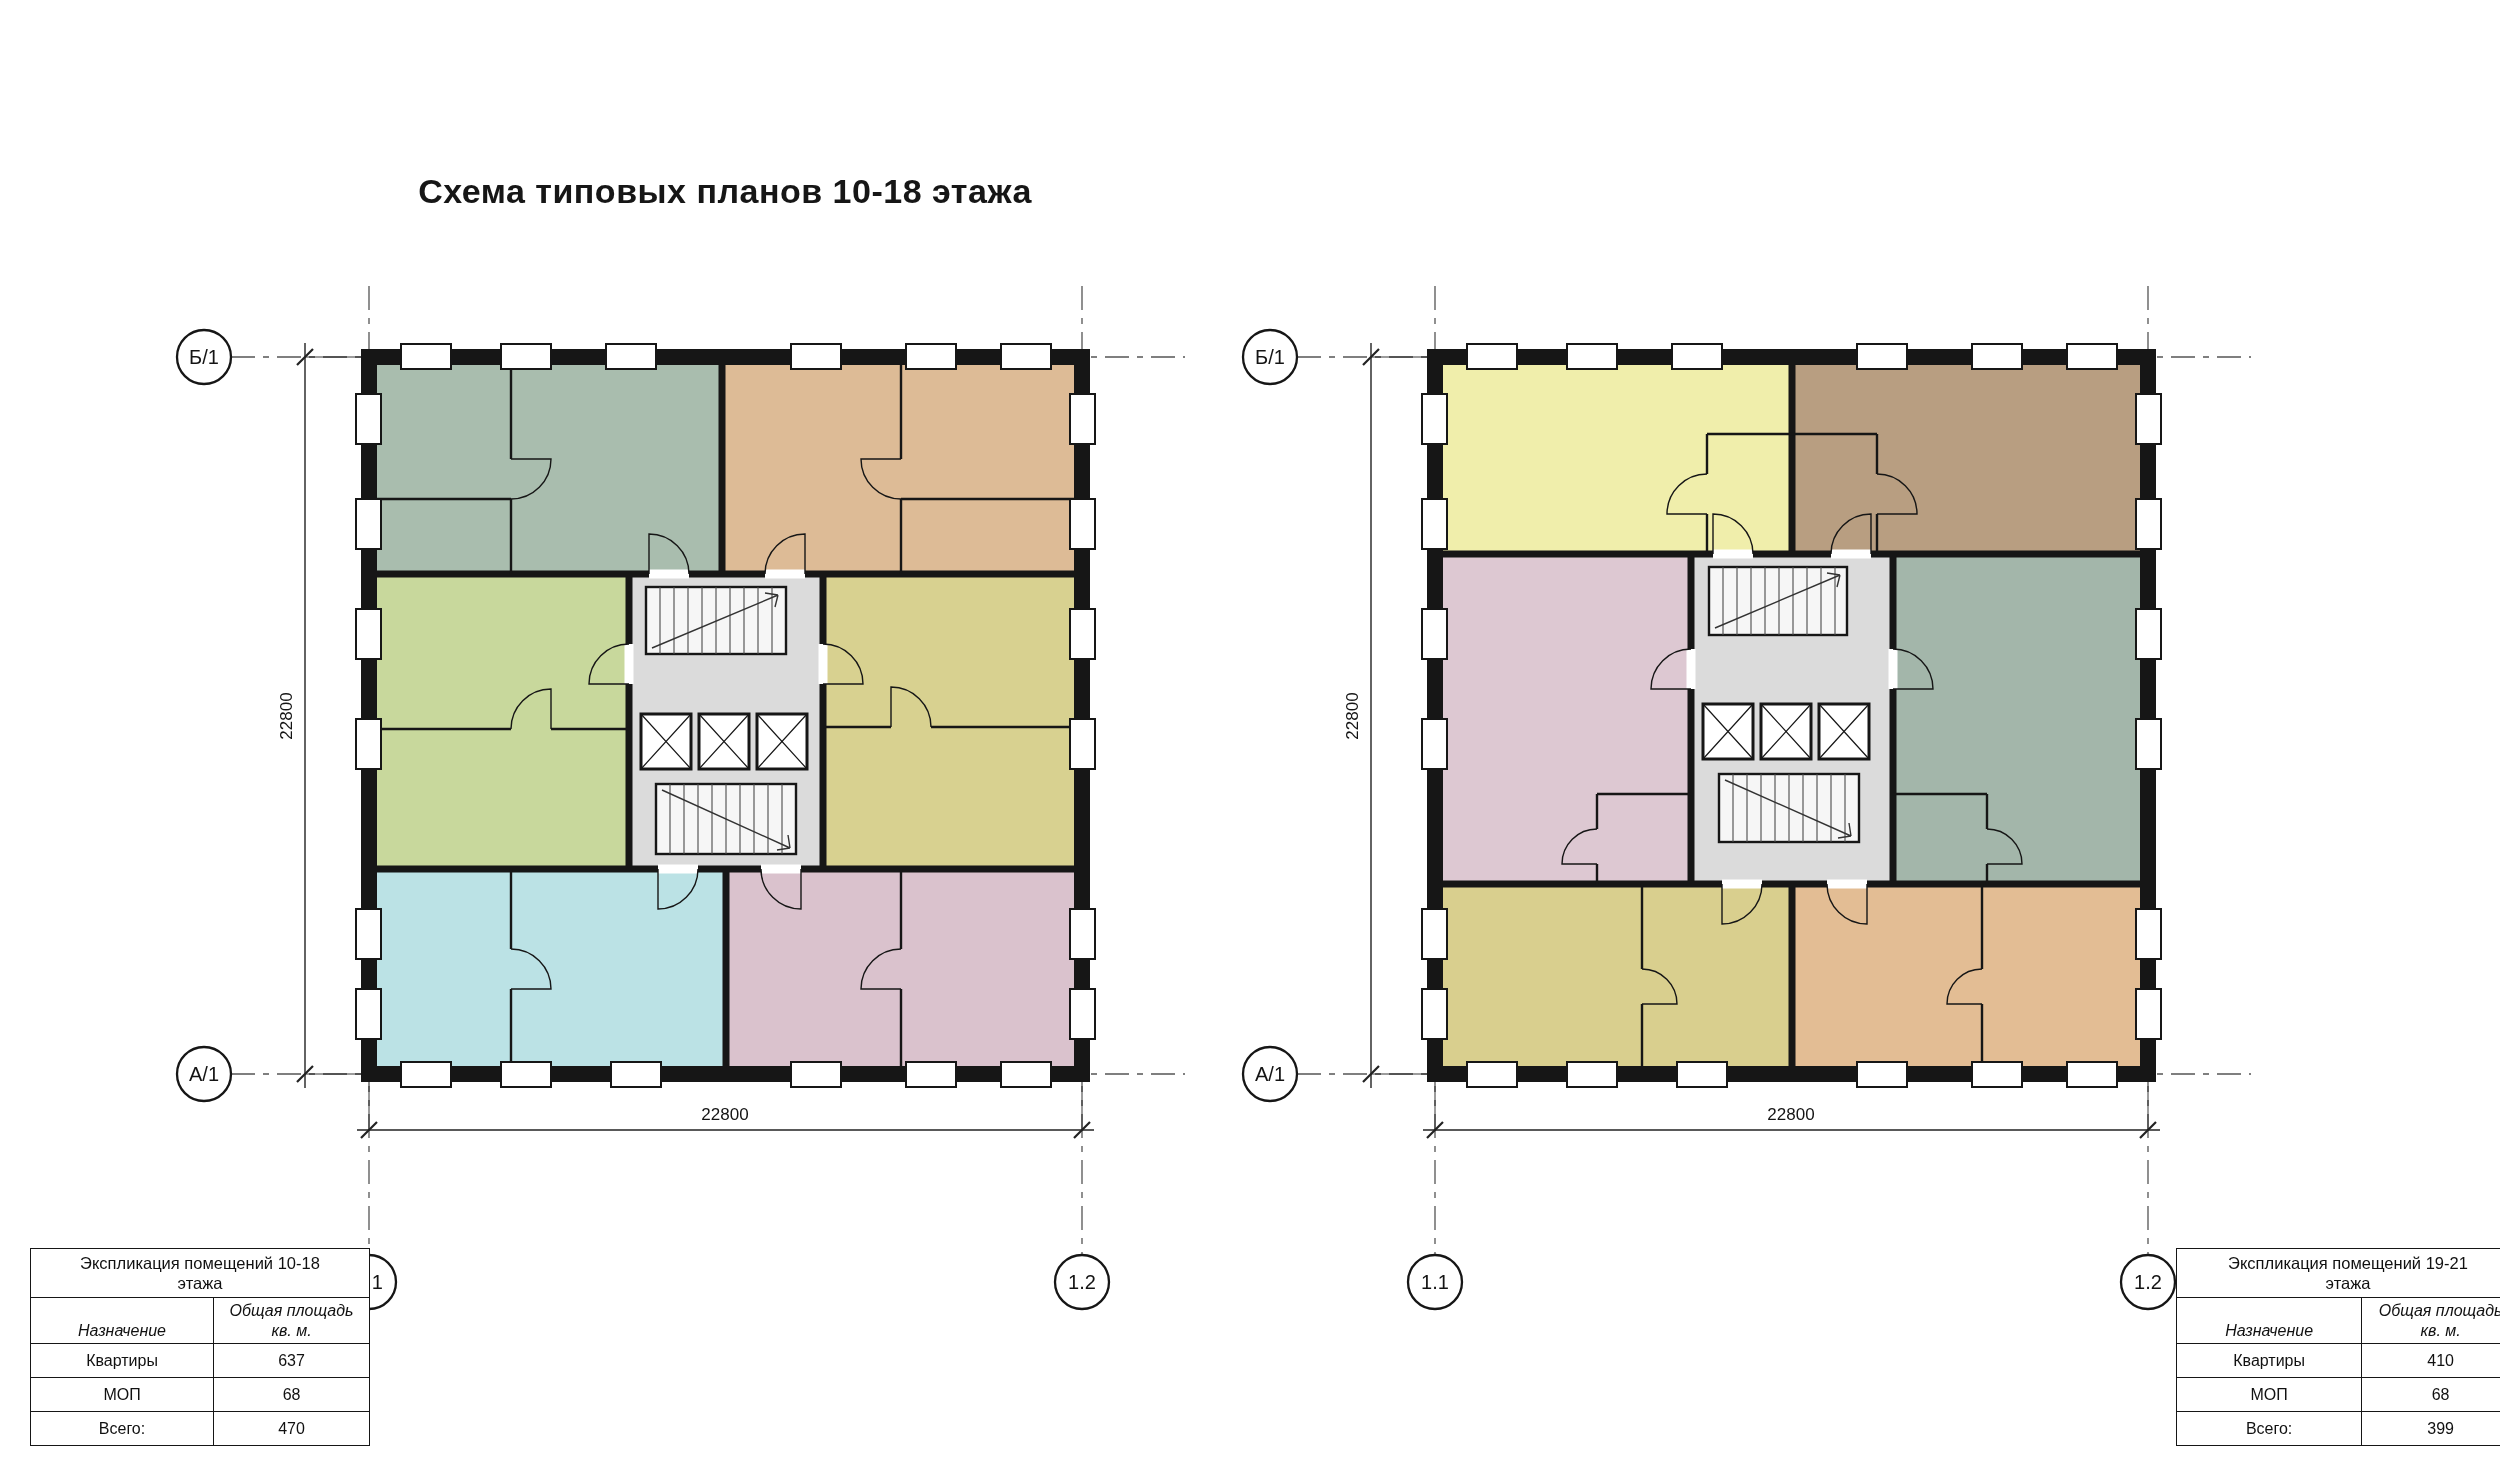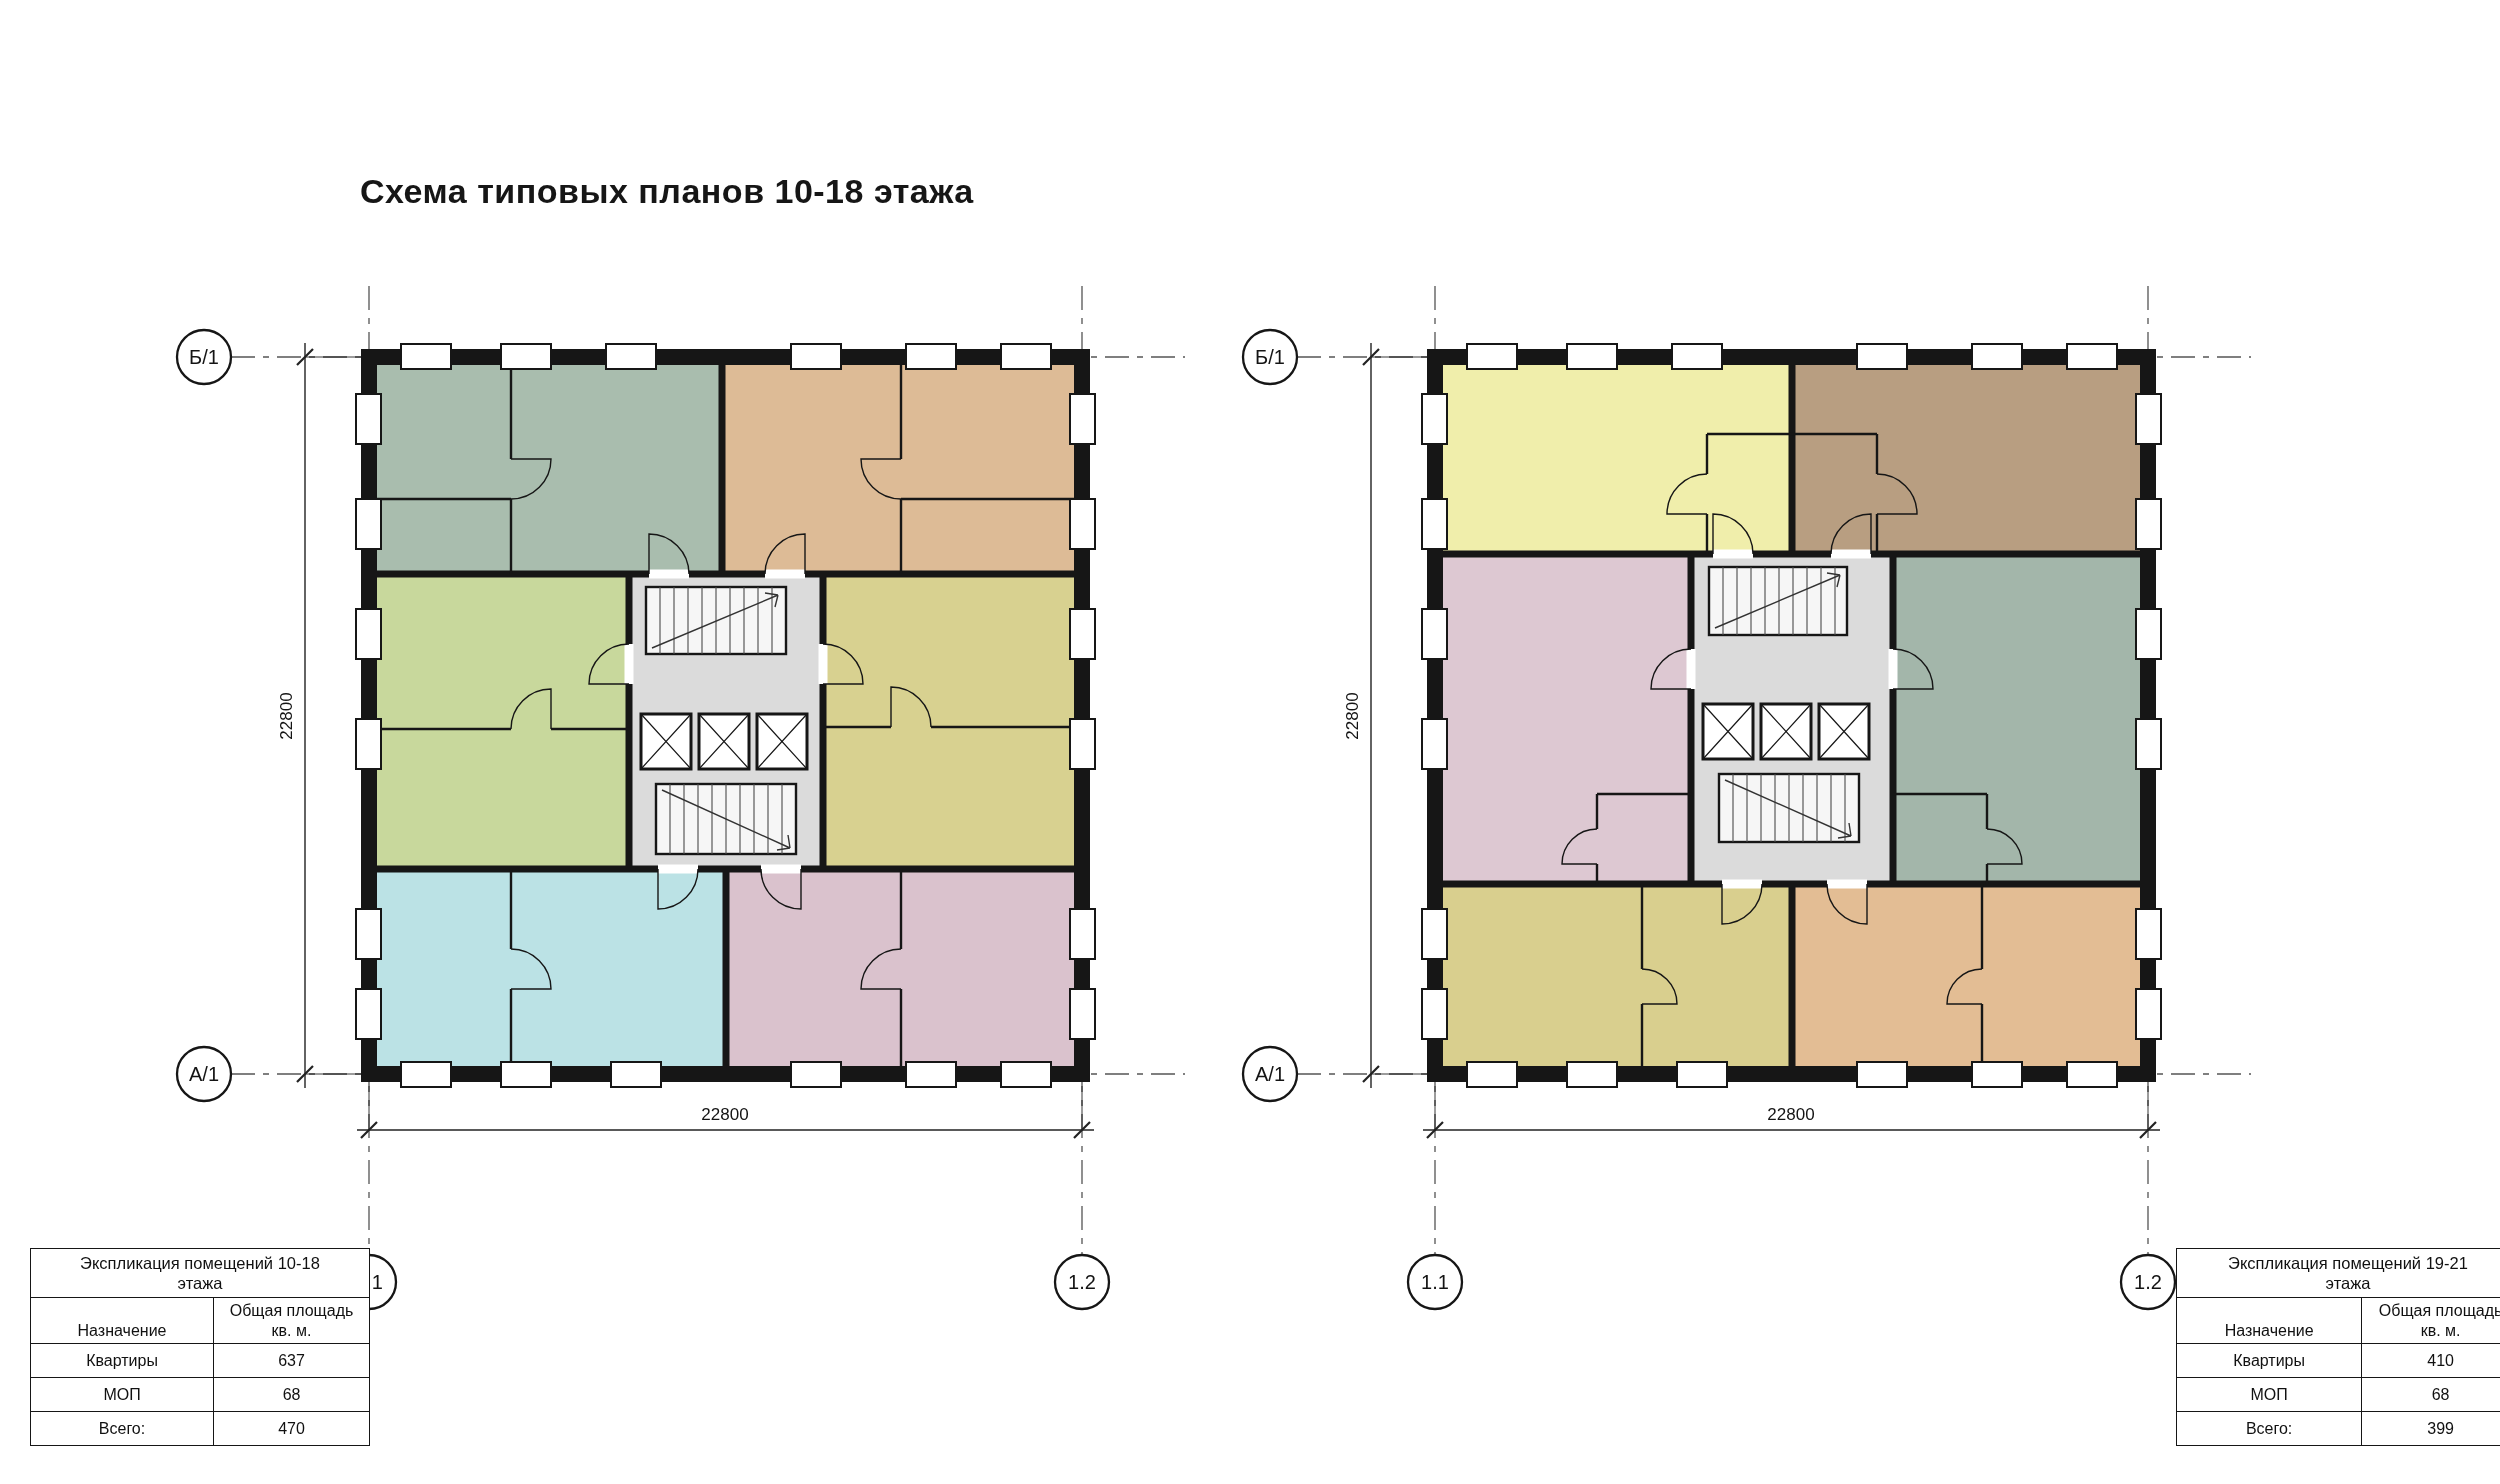--- a/index.html
+++ b/index.html
@@ -1,24 +1,24 @@
 <!DOCTYPE html>
 <html><head>
 <meta charset="utf-8">
 <style>
   html,body{margin:0;padding:0;background:#ffffff;}
   body{width:2500px;height:1484px;position:relative;font-family:"Liberation Sans",sans-serif;color:#111;overflow:hidden;}
   .sheet{position:absolute;inset:0;background:#fff;}
-  .plan-title{position:absolute;width:730px;font-size:34px;font-weight:600;letter-spacing:.5px;color:#161616;white-space:nowrap;}
+  .plan-title{position:absolute;width:730px;text-align:center;font-size:34px;font-weight:600;letter-spacing:.5px;color:#161616;white-space:nowrap;}
   .plansvg{position:absolute;}
   svg text{font-family:"Liberation Sans",sans-serif;fill:#141414;}
   .expl{position:absolute;border-collapse:collapse;background:#fff;font-size:16px;color:#111;table-layout:fixed;}
   .expl td{border:1.5px solid #161616;line-height:1.22;}
   .expl .tt{text-align:center;padding:4px 2px;font-size:16.5px;}
-  .expl .ch{text-align:center;vertical-align:bottom;padding:3px 3px;}
+  .expl .ch{text-align:center;vertical-align:bottom;padding:3px 3px;font-style:italic;}
   .expl .rl{padding:3px 7px;height:27px;text-align:center;}
   .expl .rv{text-align:center;height:27px;}
 </style>
 </head>
 <body>
 
 <div class="sheet">
 
   <div class="plan-title" style="left:360px;top:172px;">Схема типовых планов 10-18 этажа</div>
 

